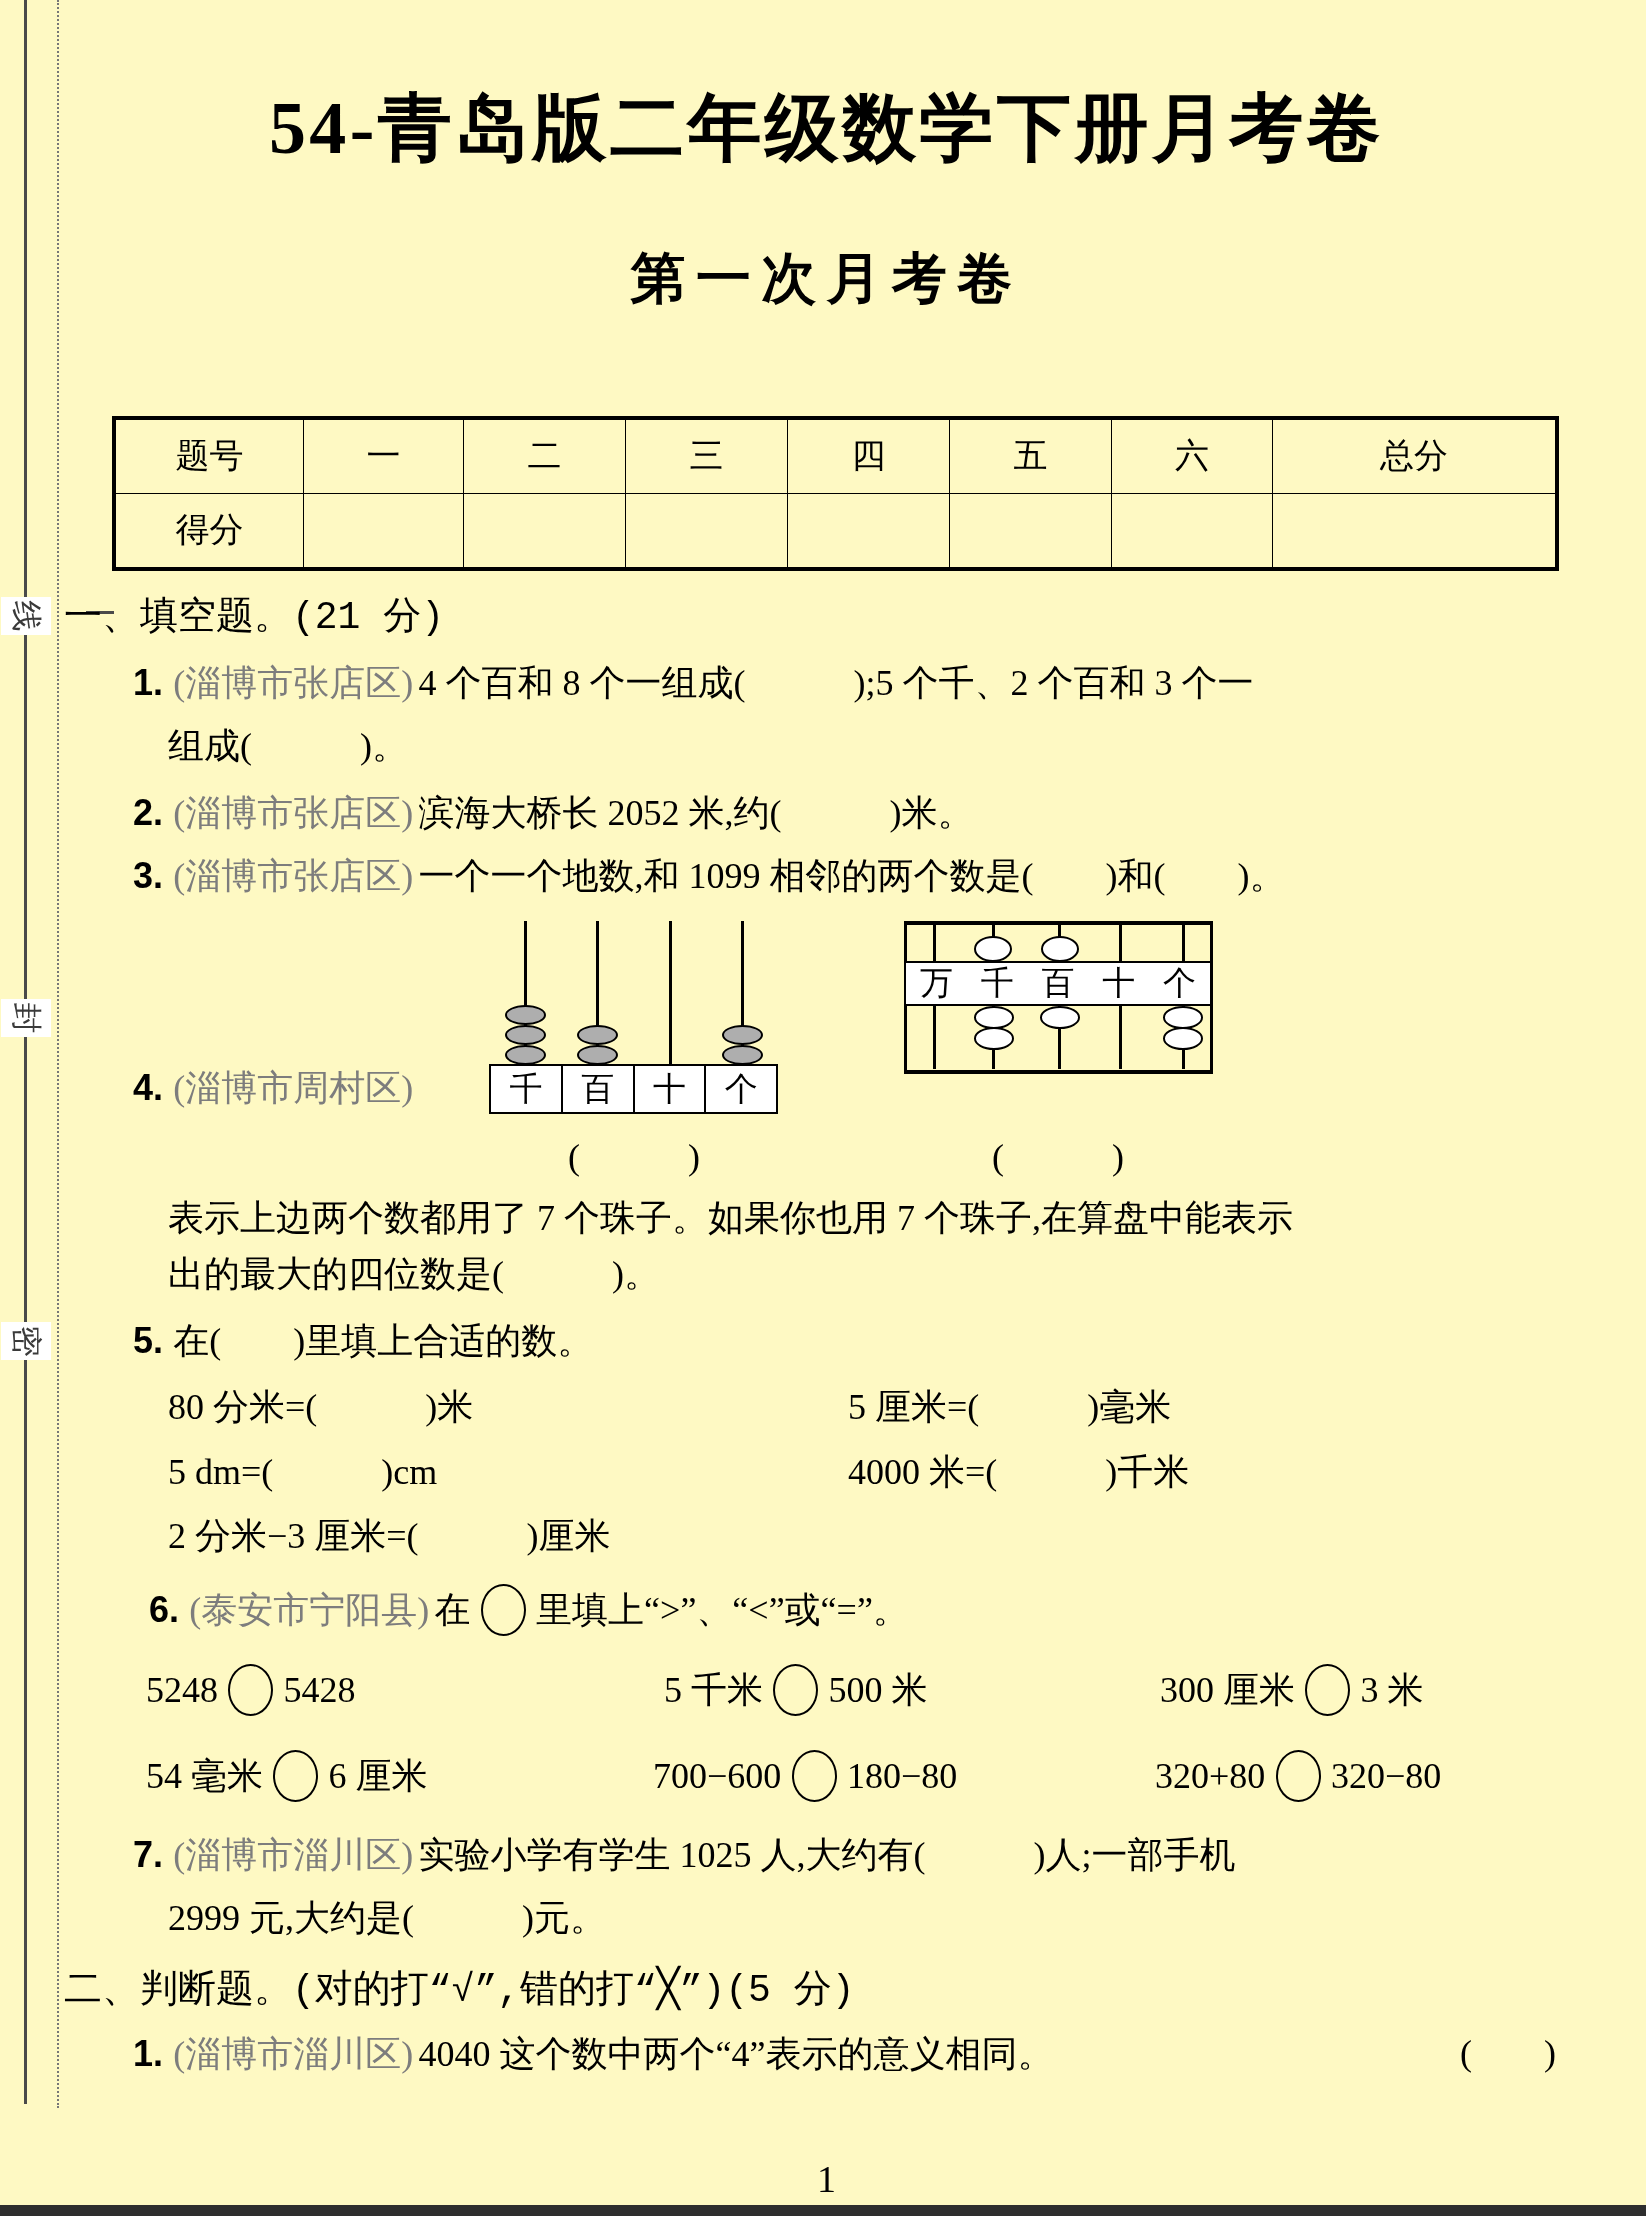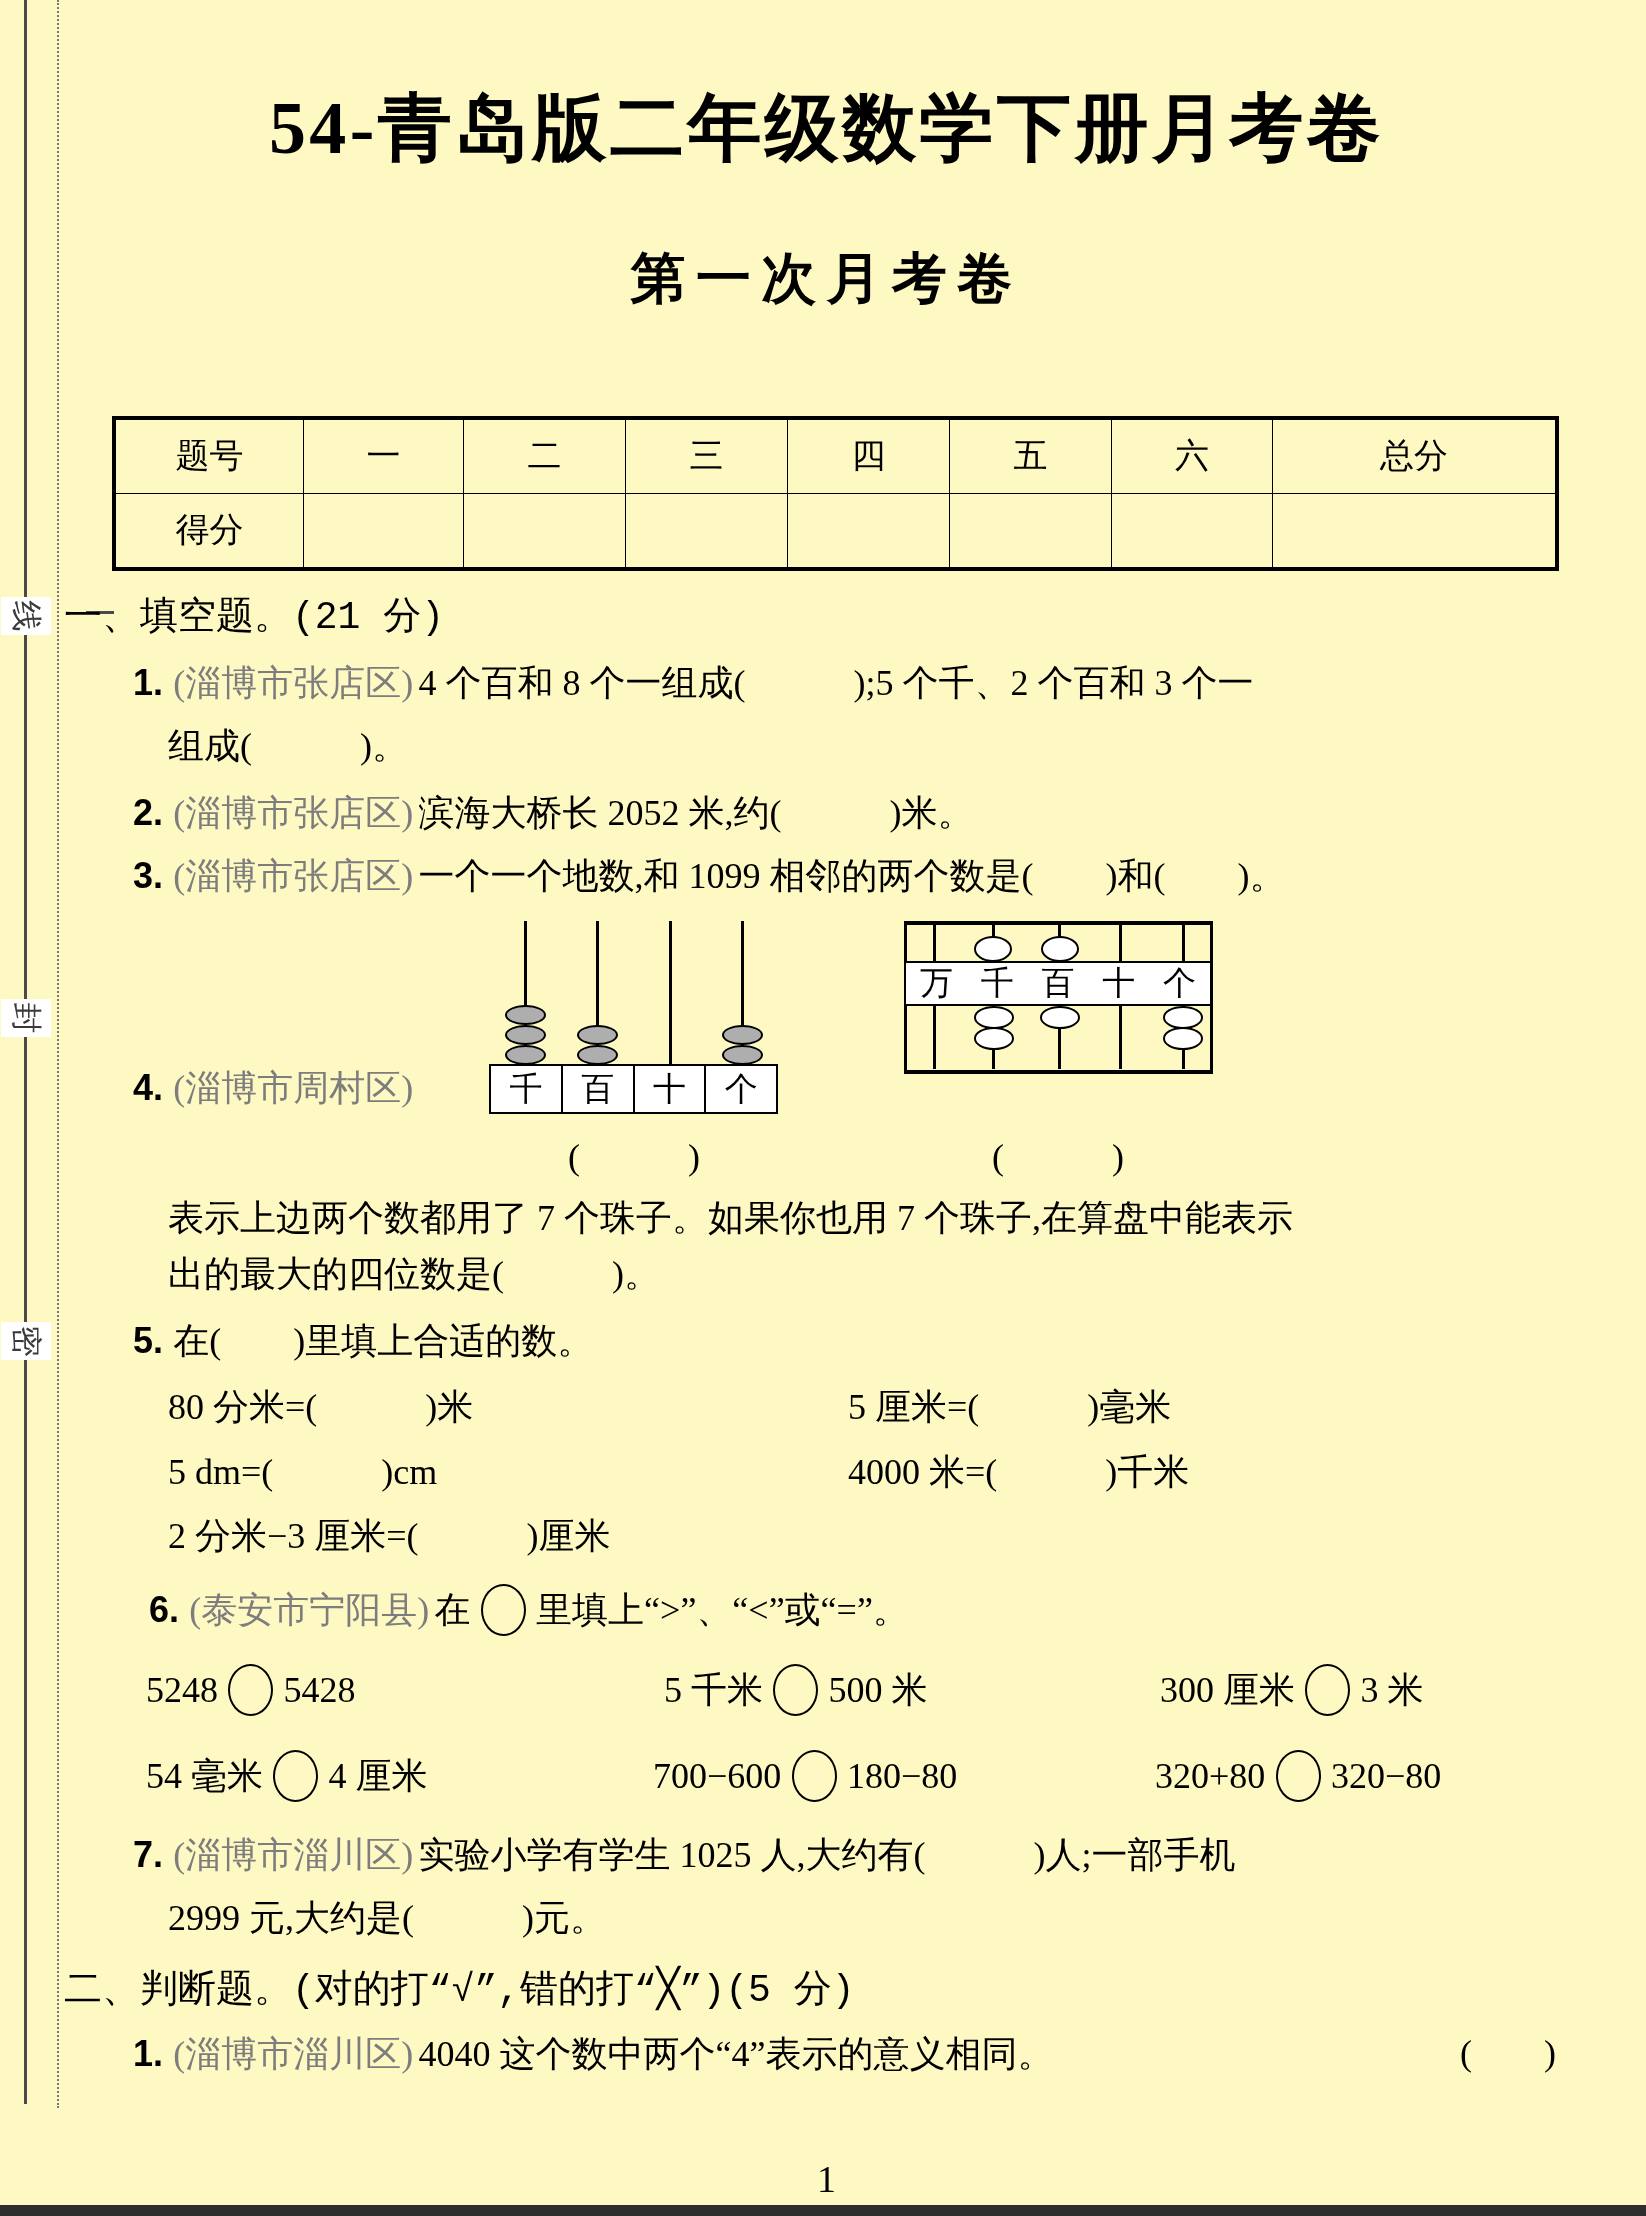--- a/index.html
+++ b/index.html
@@ -149,21 +149,21 @@
       <div class="line" style="left: 133px; top: 1341px;"><span class="p-num">5.</span><span class="p-text">在(　　)里填上合适的数。</span></div>
       <div class="line" style="left: 168px; top: 1408px;"><span class="p-text">80 分米=(　　　)米</span></div>
       <div class="line" style="left: 848px; top: 1408px;"><span class="p-text">5 厘米=(　　　)毫米</span></div>
       <div class="line" style="left: 168px; top: 1473px;"><span class="p-text">5 dm=(　　　)cm</span></div>
       <div class="line" style="left: 848px; top: 1473px;"><span class="p-text">4000 米=(　　　)千米</span></div>
       <div class="line" style="left: 168px; top: 1537px;"><span class="p-text">2 分米−3 厘米=(　　　)厘米</span></div>
       <div class="line" style="left: 133px; top: 1610px; margin-left: 16px;"><span class="p-num">6.</span><span class="p-region">(泰安市宁阳县)</span><span class="p-text">在</span><span class="p-circle"></span><span class="p-text">里填上“&gt;”、“&lt;”或“=”。</span></div>
       <div class="line" style="left: 146px; top: 1690px;"><span class="p-text">5248</span><span class="p-circle"></span><span class="p-text">5428</span></div>
       <div class="line" style="left: 664px; top: 1690px; font-family: Liberation Serif, serif;"><span class="p-text">5 千米</span><span class="p-circle"></span><span class="p-text">500 米</span></div>
       <div class="line" style="left: 1160px; top: 1690px;"><span class="p-text">300 厘米</span><span class="p-circle"></span><span class="p-text">3 米</span></div>
-      <div class="line" style="left: 146px; top: 1776px;"><span class="p-text">54 毫米</span><span class="p-circle"></span><span class="p-text">4 厘米</span></div>
+      <div class="line" style="left: 146px; top: 1776px;"><span class="p-text">54 毫米</span><span class="p-circle"></span><span class="p-text">6 厘米</span></div>
       <div class="line" style="left: 653px; top: 1776px;"><span class="p-text">700−600</span><span class="p-circle"></span><span class="p-text">180−80</span></div>
       <div class="line" style="left: 1155px; top: 1776px;"><span class="p-text">320+80</span><span class="p-circle"></span><span class="p-text">320−80</span></div>
       <div class="line" style="left: 133px; top: 1855px;"><span class="p-num">7.</span><span class="p-region">(淄博市淄川区)</span><span class="p-text">实验小学有学生 1025 人,大约有(　　　)人;一部手机</span></div>
       <div class="line" style="left: 168px; top: 1919px;"><span class="p-text">2999 元,大约是(　　　)元。</span></div>
       <div class="line" style="left: 64px; top: 1991px;"><span class="p-sec">二、判断题。(对的打“√”,错的打“╳”)(5 分)</span></div>
       <div class="line" style="left: 133px; top: 2054px;"><span class="p-num">1.</span><span class="p-region">(淄博市淄川区)</span><span class="p-text">4040 这个数中两个“4”表示的意义相同。</span></div>
       <div class="line" style="left: 1460px; top: 2054px;"><span class="p-text">(　　)</span></div>
     </div>
 
   <div class="page-num">1</div>

